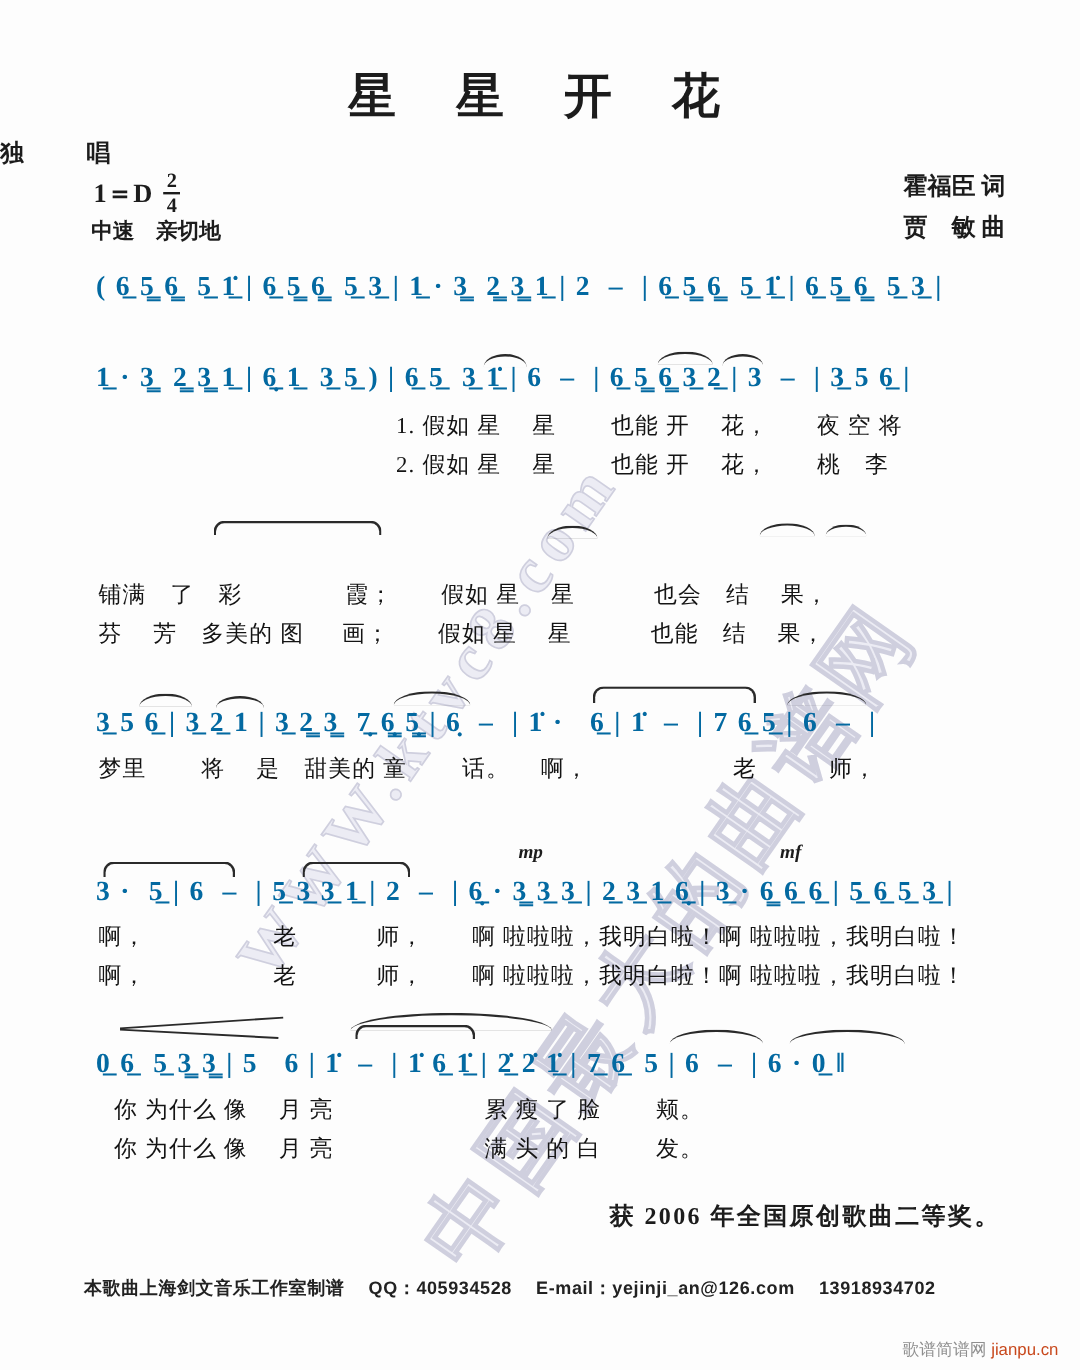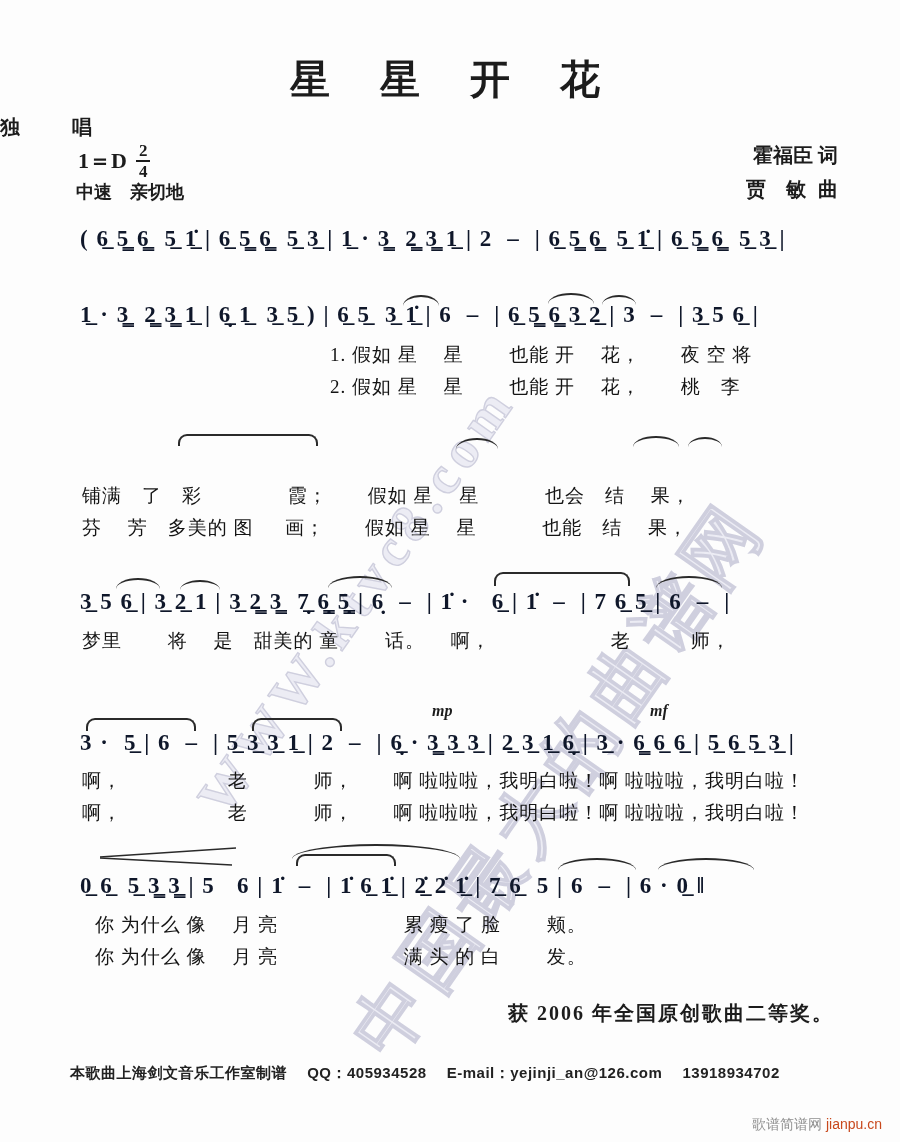--- a/index.html
+++ b/index.html
@@ -11,21 +11,21 @@
   .subtitle{position:absolute;top:114px;left:0;width:100%;font-size:20px;font-weight:bold;
          letter-spacing:14px;white-space:pre;}
   .keyblock{position:absolute;top:142px;left:78px;display:flex;align-items:center;font-weight:bold;font-size:22px;}
   .frac{display:inline-flex;flex-direction:column;align-items:center;margin-left:9px;line-height:1;}
   .frac .num{font-size:17px;font-weight:bold;border-bottom:2px solid #1c1c1c;padding:0 3px 1px;}
   .frac .den{font-size:17px;font-weight:bold;padding-top:1px;}
   .tempo{position:absolute;top:180px;left:76px;font-size:18px;font-weight:bold;white-space:pre;}
   .credit{position:absolute;right:62px;font-size:20px;font-weight:bold;white-space:pre;text-align:right;}
   
   .notation{position:absolute;left:80px;font-family:"Liberation Serif",serif;font-weight:bold;font-size:23px;
-            letter-spacing:1.5px;white-space:pre;color:#0f172a;z-index:3;}
+            letter-spacing:1.5px;white-space:pre;color:#0369a1;z-index:3;}
   .lyric{position:absolute;font-size:19px;letter-spacing:1px;white-space:pre;color:#141414;z-index:3;}
   .dyn{position:absolute;font-size:16px;font-weight:bold;font-style:italic;z-index:3;}
   
   .arc{position:absolute;border-top:2px solid #2a2a2a;border-radius:50% 50% 0 0 / 100% 100% 0 0;z-index:3;}
   .arc.sq{border-radius:9px 9px 0 0;border-left:2px solid #2a2a2a;border-right:2px solid #2a2a2a;}
   .hairpin{position:absolute;z-index:3;}
   
   .wm{position:absolute;font-weight:bold;color:rgba(222,222,236,0.55);-webkit-text-stroke:1.4px #cfcfde;
       transform:rotate(-55deg);transform-origin:left top;white-space:pre;z-index:2;letter-spacing:8px;}
   .wm.latin{font-size:54px;font-family:"Liberation Serif",serif;}
@@ -51,21 +51,21 @@
 
   <div class="keyblock">
     <span>1＝D</span>
     <span class="frac">
       <span class="num">2</span>
       <span class="den">4</span>
     </span>
   </div>
   <div class="tempo">中速　亲切地</div>
   <div class="credit" style="top:142px;">霍福臣 词</div>
-  <div class="credit" style="top:176px;font-family:Liberation Mono, monospace;">贾　敏 曲</div>
+  <div class="credit" style="top:176px;">贾　敏 曲</div>
 
   <div class="notation" style="top:226px;">( 6̲ 5̳ 6̳  5̲ 1̲̇ | 6̲ 5̳ 6̳  5̲ 3̲ | 1̲ · 3̳  2̳ 3̳ 1̲ | 2  –  | 6̲ 5̳ 6̳  5̲ 1̲̇ | 6̲ 5̳ 6̳  5̲ 3̲ |</div>
 
   <div class="notation" style="top:302px;">1̲ · 3̳  2̳ 3̳ 1̲ | 6̲̣ 1̲  3̲ 5̲ ) | 6̲ 5̲  3̲ 1̲̇ | 6  –  | 6̲ 5̳ 6̳ 3̲ 2̲ | 3  –  | 3̲ 5 6̲ |</div>
   <div class="arc" style="left:403px;top:295px;width:36px;height:9px;"></div>
   <div class="arc" style="left:548px;top:293px;width:46px;height:9px;"></div>
   <div class="arc" style="left:602px;top:295px;width:34px;height:8px;"></div>
 
   <div class="lyric" style="left:330px;top:342px;">1. 假如 星　 星　　 也能 开　 花，　　夜 空 将</div>
   <div class="lyric" style="left:330px;top:374px;">2. 假如 星　 星　　 也能 开　 花，　　桃　李</div>

